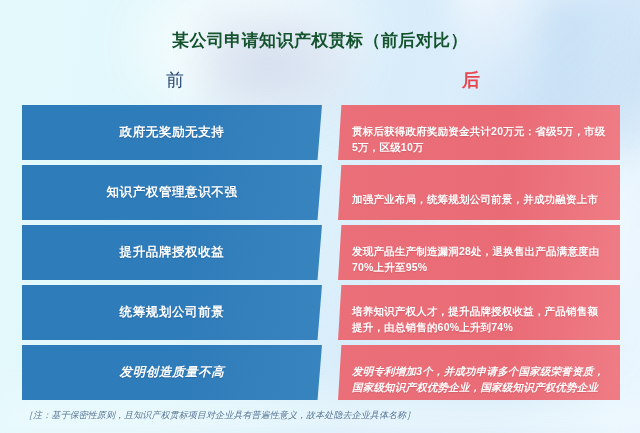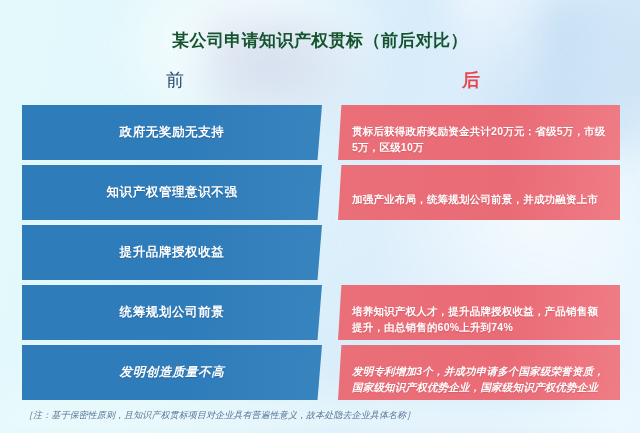--- a/index.html
+++ b/index.html
@@ -187,20 +187,23 @@
       </div>
       <div class="bar right">
         <span class="bar-text">加强产业布局，统筹规划公司前景，并成功融资上市</span>
       </div>
     </div>
 
     <div class="row r3">
       <div class="bar left">
         <span class="bar-text">提升品牌授权收益</span>
       </div>
+      <div class="bar right">
+        <span class="bar-text">发现产品生产制造漏洞28处，退换售出产品满意度由70%上升至95%</span>
+      </div>
     </div>
 
     <div class="row r4">
       <div class="bar left">
         <span class="bar-text">统筹规划公司前景</span>
       </div>
       <div class="bar right">
         <span class="bar-text">培养知识产权人才，提升品牌授权收益，产品销售额提升，由总销售的60%上升到74%</span>
       </div>
     </div>

